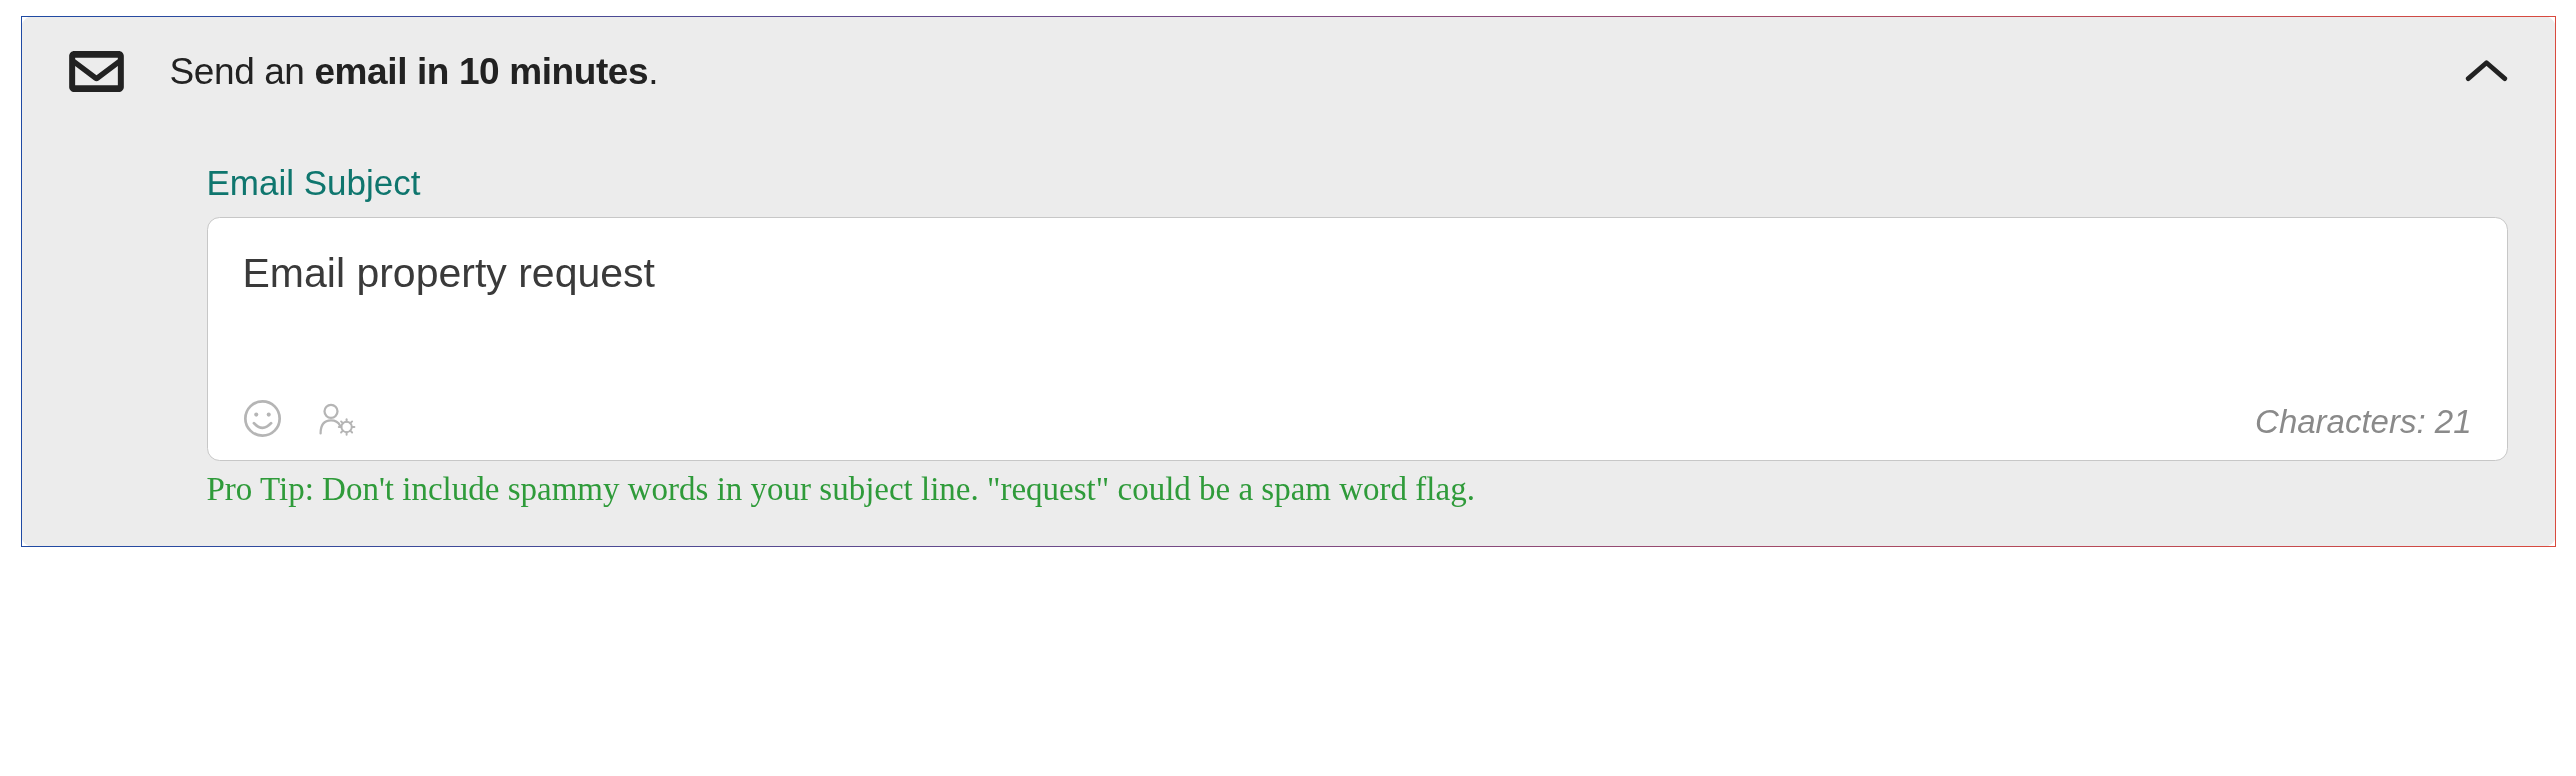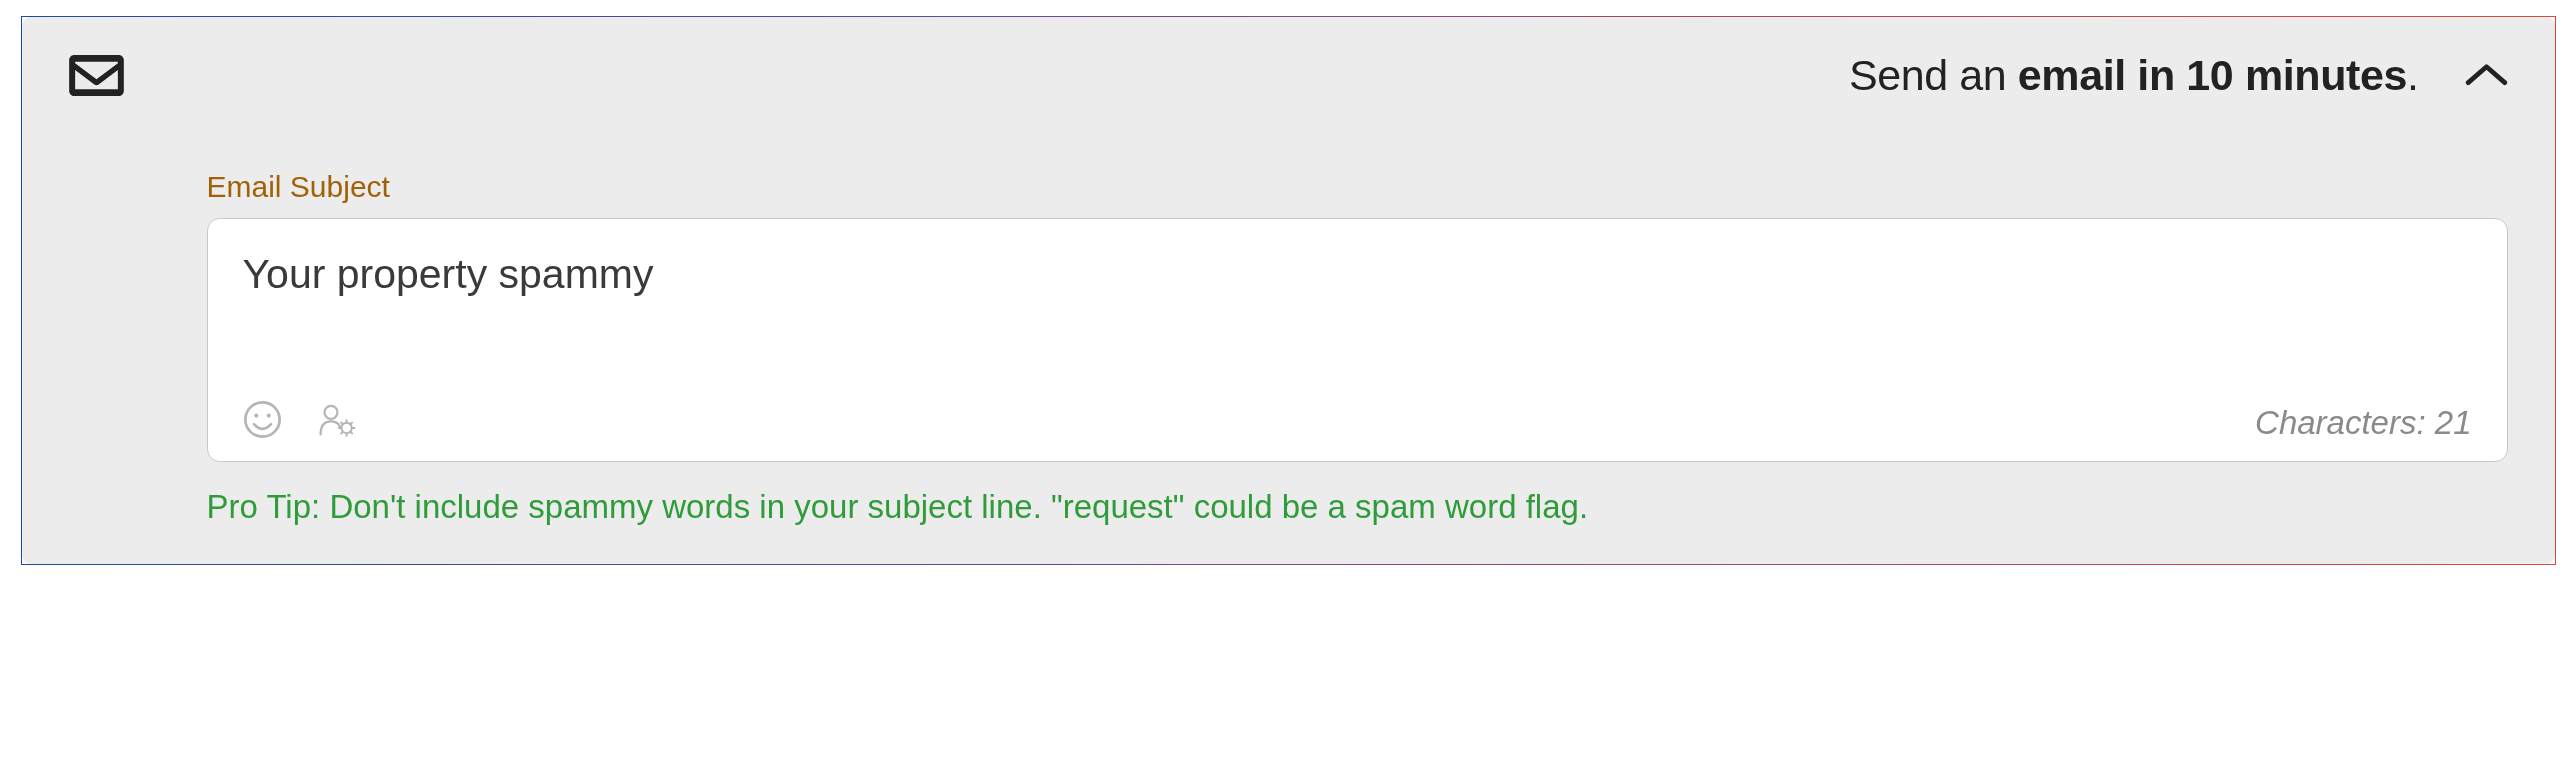--- a/index.html
+++ b/index.html
@@ -19,36 +19,35 @@
     box-sizing:border-box;
   }
   .card-header{
     display:flex;
     align-items:center;
     gap:46px;
   }
   .env-icon svg{width:55px;height:41px;display:block;fill:#222;}
   .title{
     flex:1;
-    font-size:43px;
+    font-size:37px;
     line-height:1.2;
     color:#222;
     letter-spacing:-0.4px;
-    text-align:right;
   }
   .title .bold{font-weight:800;}
   .chev{flex:0 0 auto;}
   .chev svg{width:43px;height:27px;display:block;stroke:#222;}
   .body{
     padding-left:138px;
     padding-top:69px;
   }
   .label{
-    font-size:30px;
-    color:#a16207;
+    font-size:35px;
+    color:#0f766e;
     margin-bottom:14px;
   }
   .input-shell{
     background:#fff;
     border:1.6px solid #c7c7c7;
     border-radius:12.6px;
     padding:31.5px 35px 19px 35px;
     box-sizing:border-box;
   }
   .input-text{
@@ -64,23 +63,24 @@
     margin-top:54px;
   }
   .tb-left{display:flex;align-items:center;gap:36px;}
   .tb-left svg{width:39px;height:39px;stroke:#b5b5b5;fill:none;}
   .char-count{
     font-size:33px;
     font-style:italic;
     color:#8a8a8a;
   }
   .tip{
-    margin-top:26px;
+    margin-top:10px;
     font-size:33px;
     color:#2f9b3a;
+    font-family:Liberation Serif, serif;
   }
 </style>
 </head>
 <body>
 
 <div class="card">
 
   <div class="card-header">
     <span class="env-icon">
       <svg viewBox="0 0 512 384">
@@ -94,21 +94,21 @@
       <svg viewBox="0 0 54 34">
           <polyline points="4,26 27,6 50,26" fill="none" stroke-width="6" stroke-linecap="round" stroke-linejoin="round"></polyline>
         </svg>
     </span>
   </div>
 
   <div class="body">
     <div class="label">Email Subject</div>
 
     <div class="input-shell">
-      <div class="input-text" contenteditable="true" style="">Your property spammy</div>
+      <div class="input-text" contenteditable="true" style="">Email property request</div>
       <div class="toolbar">
         <div class="tb-left">
           <span>
             <svg viewBox="0 0 50 50">
               <circle cx="25" cy="25" r="22" stroke-width="3.5"></circle>
               <circle cx="17" cy="20" r="2.6" fill="#b5b5b5" stroke="none"></circle>
               <circle cx="33" cy="20" r="2.6" fill="#b5b5b5" stroke="none"></circle>
               <path d="M14 31 q11 12 22 0" stroke-width="3.5" stroke-linecap="round"></path>
             </svg>
           </span>

